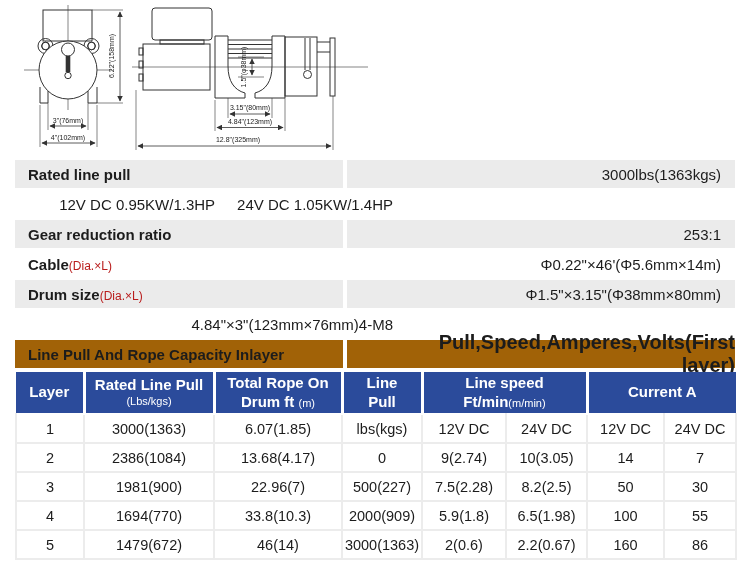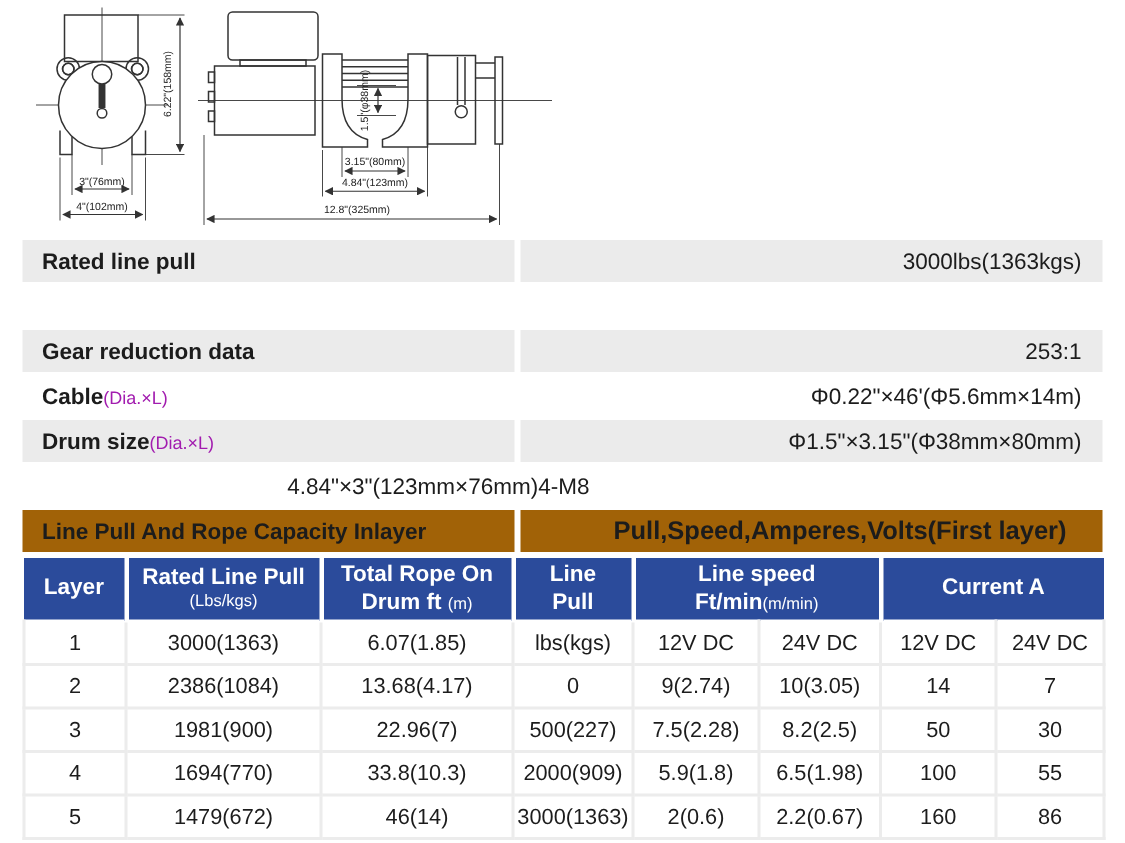--- a/index.html
+++ b/index.html
@@ -12,21 +12,21 @@
   .drawing svg text { font-family: "Liberation Sans", sans-serif; fill: #222; font-size: 7px; }
 
   
   .specs { position: absolute; top: 160px; left: 15px; width: 720px; }
   .spec-row { display: flex; height: 28px; margin-bottom: 2px; }
   .spec-row .label-cell { width: 328px; display: flex; align-items: baseline; padding: 5px 0 0 13px; }
   .spec-row .value-cell { width: 388px; margin-left: 4px; display: flex; align-items: center;
                           justify-content: flex-end; gap: 22px; padding-right: 14px; font-size: 15px; text-align: right; }
   .spec-row.gray .label-cell, .spec-row.gray .value-cell { background: #ebebeb; }
   .spec-label { font-weight: bold; font-size: 15px; line-height: 20px; }
-  .spec-sub { font-size: 12px; color: #a21caf; }
+  .spec-sub { font-size: 12px; color: #b91c1c; }
   .section-row .label-cell, .section-row .value-cell { background: #a16207; font-weight: bold; }
   .section-row .value-cell { justify-content: center; padding-right: 0; }
 
   
   .cap-table { position: absolute; top: 372px; left: 15px; width: 720px;
                border-collapse: collapse; table-layout: fixed; }
   .cap-table th { background: #2b4b9b; color: #fff; height: 42px; vertical-align: middle;
                   font-size: 15px; font-weight: bold; line-height: 1.25; border-left: 3px solid #fff; }
   .cap-table th:first-child { border-left: none; }
   .cap-table th .hsub { font-size: 11px; font-weight: normal; }
@@ -128,25 +128,29 @@
     <div class="spec-row gray">
       <div class="label-cell">
         <span class="spec-label">Rated line pull</span>
       </div>
       <div class="value-cell">
         <span>3000lbs(1363kgs)</span>
       </div>
     </div>
 
     <div class="spec-row">
+      <div class="value-cell">
+        <span>12V DC 0.95KW/1.3HP</span>
+        <span>24V DC 1.05KW/1.4HP</span>
+      </div>
     </div>
 
     <div class="spec-row gray">
       <div class="label-cell">
-        <span class="spec-label">Gear reduction data</span>
+        <span class="spec-label">Gear reduction ratio</span>
       </div>
       <div class="value-cell">
         <span>253:1</span>
       </div>
     </div>
 
     <div class="spec-row">
       <div class="label-cell">
         <span class="spec-label">Cable</span>
           <span class="spec-sub">(Dia.×L)</span>
@@ -170,21 +174,21 @@
       <div class="value-cell">
         <span>4.84"×3"(123mm×76mm)4-M8</span>
       </div>
     </div>
 
     <div class="spec-row section-row">
       <div class="label-cell">
         <span class="spec-label">Line Pull And Rope Capacity Inlayer</span>
       </div>
       <div class="value-cell">
-        <span style="font-size:17px;margin-left:38px;">Pull,Speed,Amperes,Volts(First layer)</span>
+        <span style="font-size:20px;margin-left:38px;">Pull,Speed,Amperes,Volts(First layer)</span>
       </div>
     </div>
   </div>
 
   <table class="cap-table">
     <colgroup>
       <col style="width:68px">
         <col style="width:130px">
         <col style="width:128px">
         <col style="width:80px">

